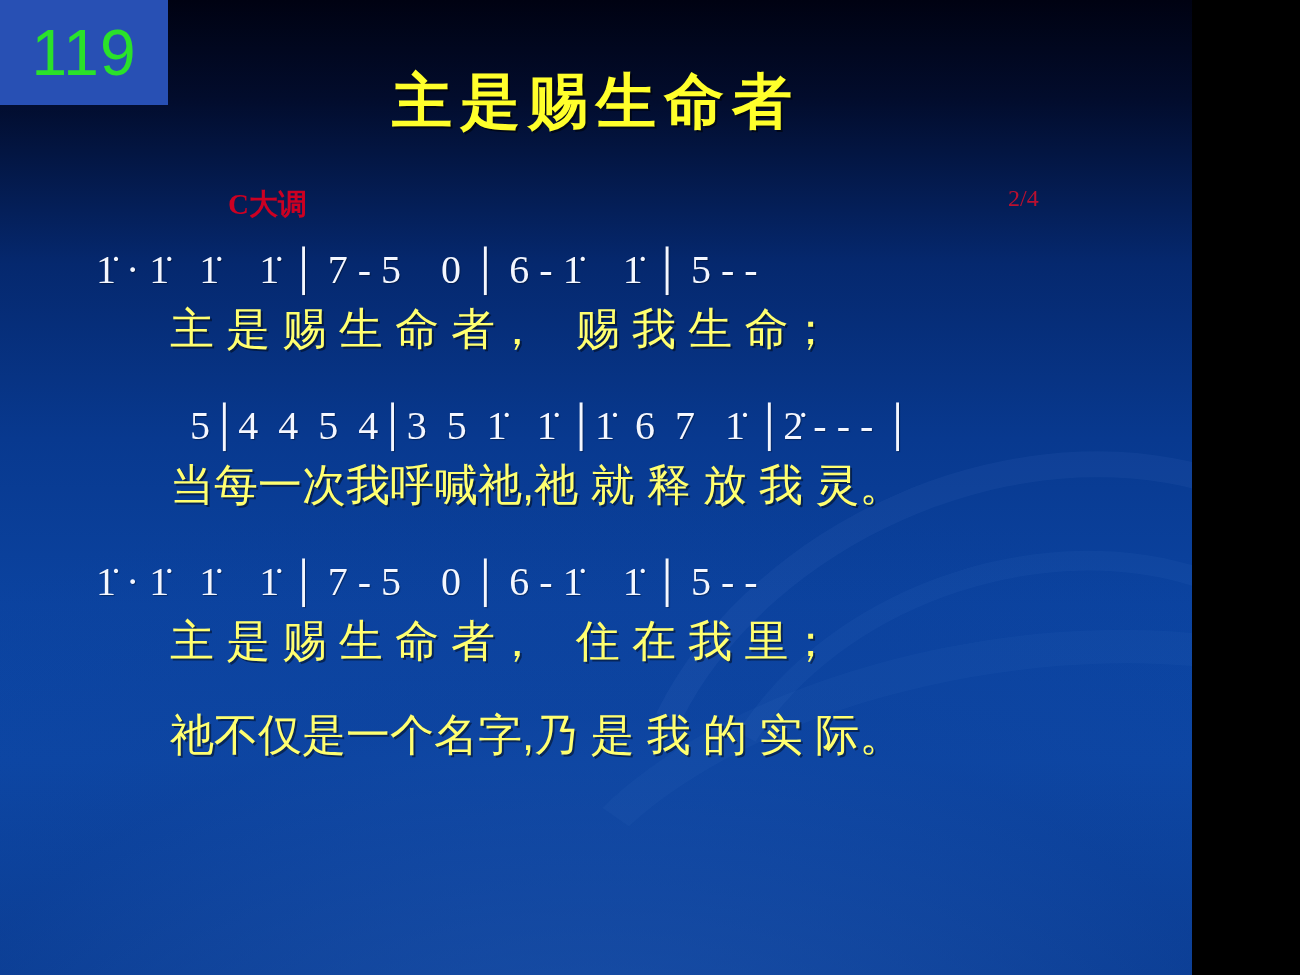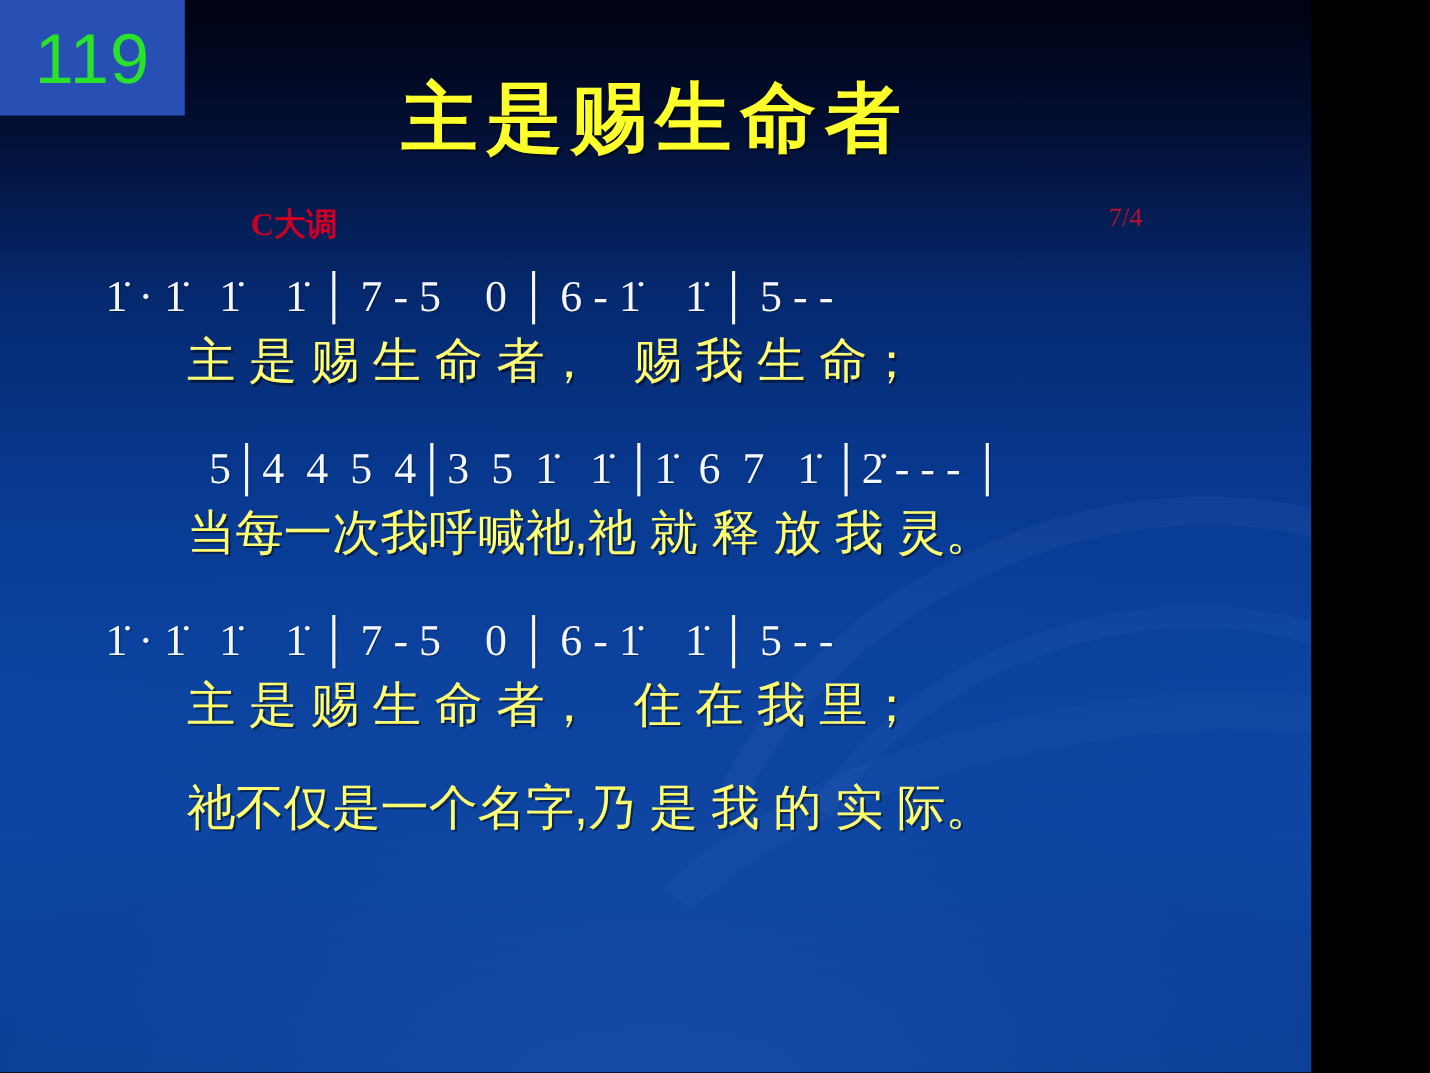--- a/index.html
+++ b/index.html
@@ -52,21 +52,21 @@
     letter-spacing: 1px;
   }
 
   
   #title {
     position: absolute;
     left: 0; right: 0; top: 62px;
     text-align: center;
     font-family: "Liberation Sans", "DejaVu Sans", sans-serif;
     font-weight: bold;
-    font-size: 69px;
+    font-size: 60px;
     letter-spacing: 8px;
     color: #ffff2b;
     text-shadow: 2px 2px 0 rgba(0,0,0,0.55);
     z-index: 4;
   }
 
   
   #meta-row {
     position: absolute;
     top: 185px;
@@ -137,21 +137,21 @@
   <div class="swirl swirl-c"></div>
 
   <div id="page-badge">
     <span class="num">119</span>
   </div>
 
   <div id="title">主是赐生命者</div>
 
   <div id="meta-row">
     <span id="key-sig">C大调</span>
-    <span id="time-sig">7/4</span>
+    <span id="time-sig">2/4</span>
   </div>
 
   <div id="body">
 
     <div class="stanza">
       <div class="notation indent-a">1̇ · 1̇   1̇    1̇ │ 7 - 5    0 │ 6 - 1̇    1̇ │ 5 - -</div>
       <div class="lyrics">主 是 赐 生 命 者，   赐 我 生 命；</div>
     </div>
 
     <div class="stanza">

